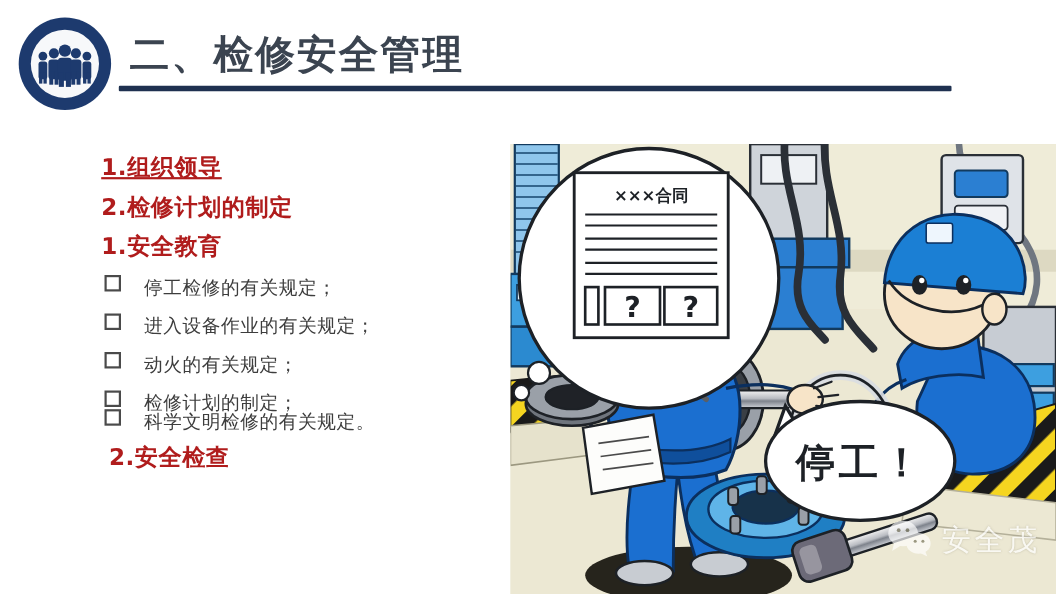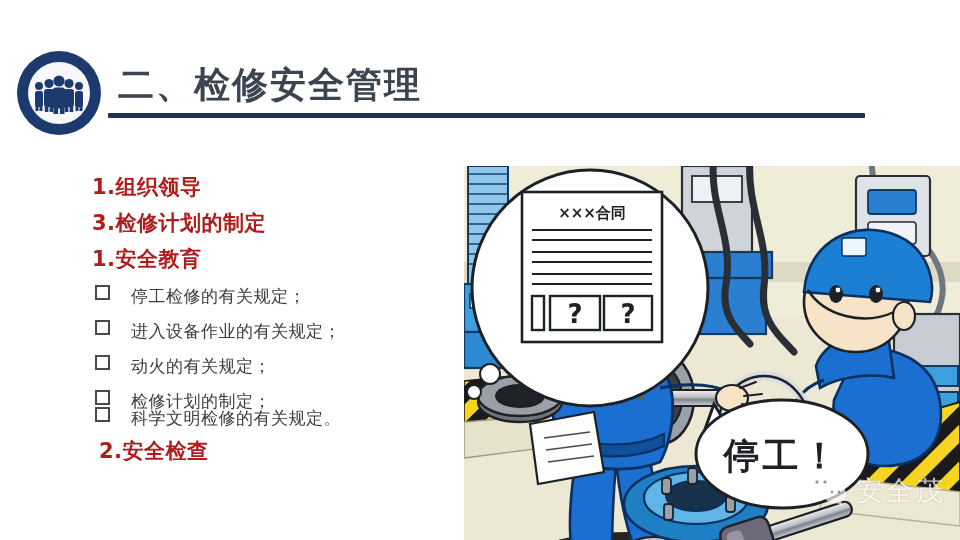--- a/index.html
+++ b/index.html
@@ -2,21 +2,21 @@
 <html><head>
 <meta charset="utf-8">
 <style>
   html,body{margin:0;padding:0;}
   body{
     width:960px;height:540px;
     background:#ffffff;
     font-family:"DejaVu Sans","Liberation Sans",sans-serif;
     overflow:hidden;position:relative;
   }
-  .slide{position:absolute;inset:0;background:#fff;margin-top:35px;}
+  .slide{position:absolute;inset:0;background:#fff;}
 
   
   .header{position:absolute;left:0;top:0;width:960px;height:110px;}
   .badge{
     position:absolute;left:17px;top:16px;width:84px;height:84px;
     border-radius:50%;background:#1d3a6e;
     display:flex;align-items:center;justify-content:center;
   }
   .badge-inner{
     width:62px;height:62px;border-radius:50%;
@@ -38,21 +38,21 @@
   }
 
   
   .content{position:absolute;left:0;top:110px;width:470px;height:430px;}
 
   .num-item{
     position:absolute;left:92px;
     color:#b01c1c;font-weight:700;font-size:21px;
     letter-spacing:0.5px;white-space:nowrap;
   }
-  .num-1{top:28px;}
+  .num-1{top:28px;text-decoration:underline;}
   .num-2{top:64px;}
   .num-3{top:100px;}
   .num-4{top:285px;left:99px;}
 
   .bullet-row{
     position:absolute;left:95px;display:flex;align-items:flex-start;
     white-space:nowrap;
   }
   .bullet-box{
     width:11px;height:11px;border:2.5px solid #4a4a4a;
@@ -134,21 +134,21 @@
       </div>
     </div>
 
     <div class="title">二、检修安全管理</div>
     <div class="title-rule"></div>
   </div>
 
   <div class="content">
 
     <div class="num-item num-1">1.组织领导</div>
-    <div class="num-item num-2">3.检修计划的制定</div>
+    <div class="num-item num-2">2.检修计划的制定</div>
     <div class="num-item num-3">1.安全教育</div>
 
     <div class="bullet-row b-0">
       <span class="bullet-box"></span>
       <span class="bullet-text">停工检修的有关规定；</span>
     </div>
     <div class="bullet-row b-1">
       <span class="bullet-box"></span>
       <span class="bullet-text">进入设备作业的有关规定；</span>
     </div>

